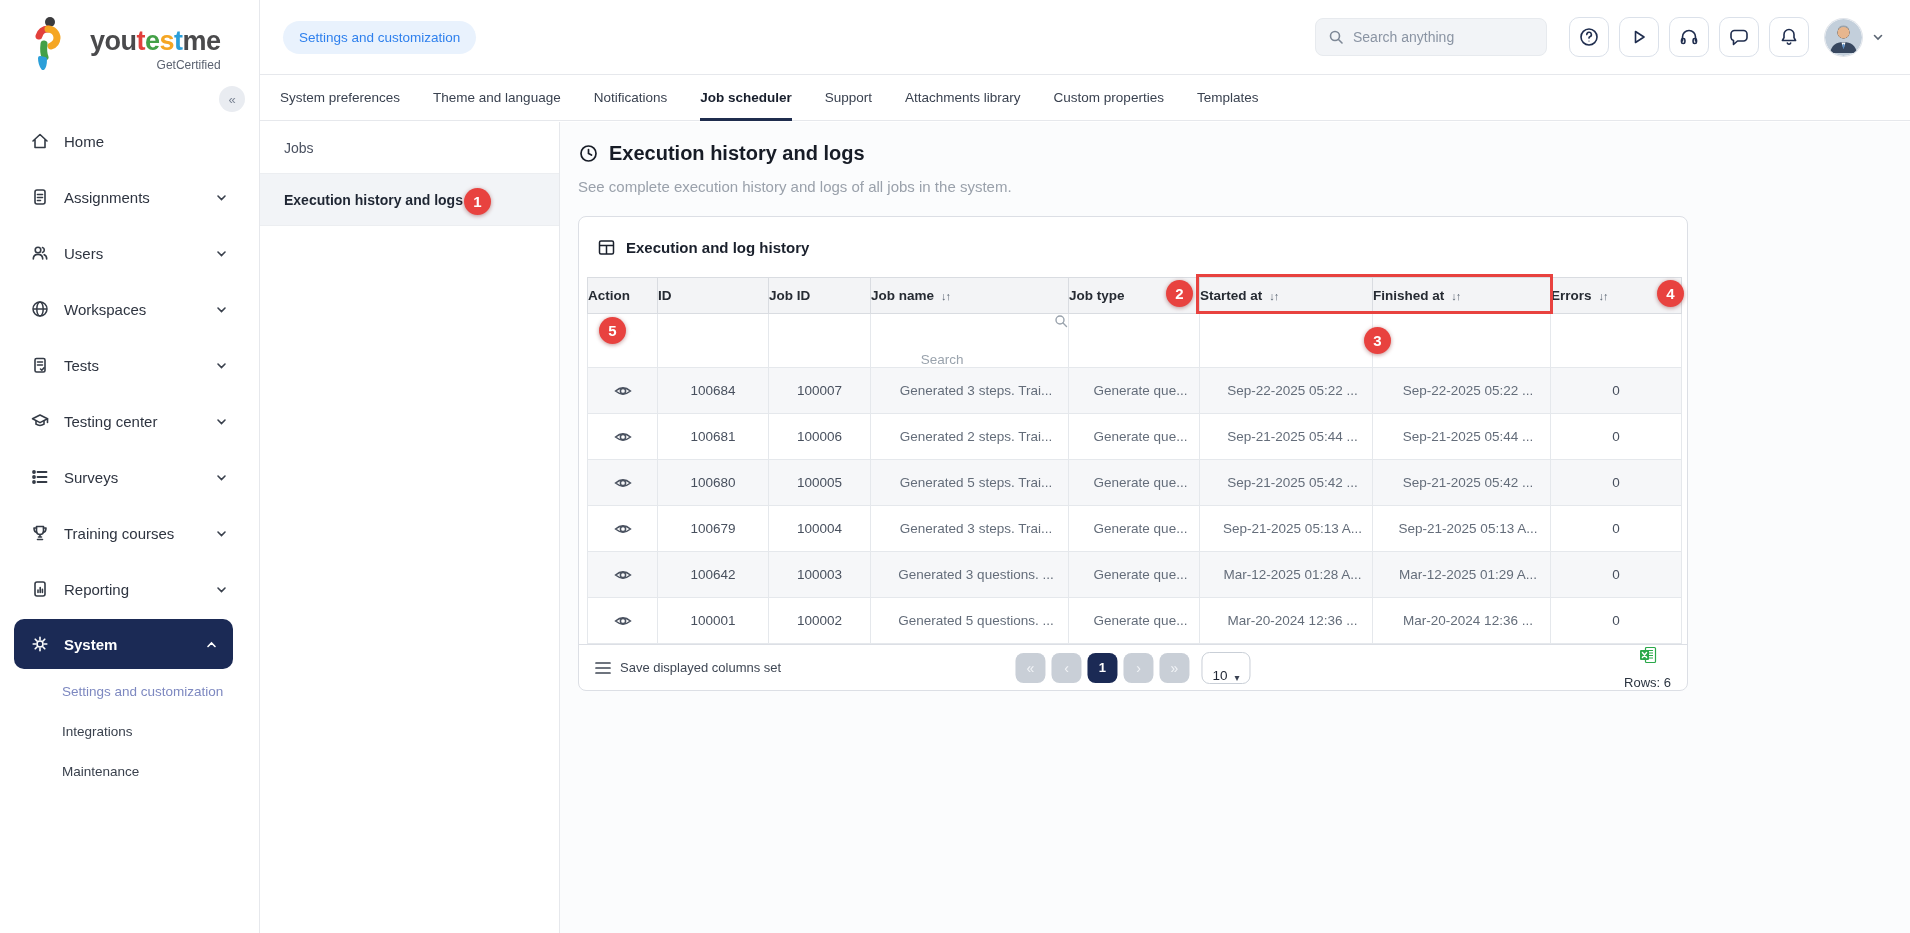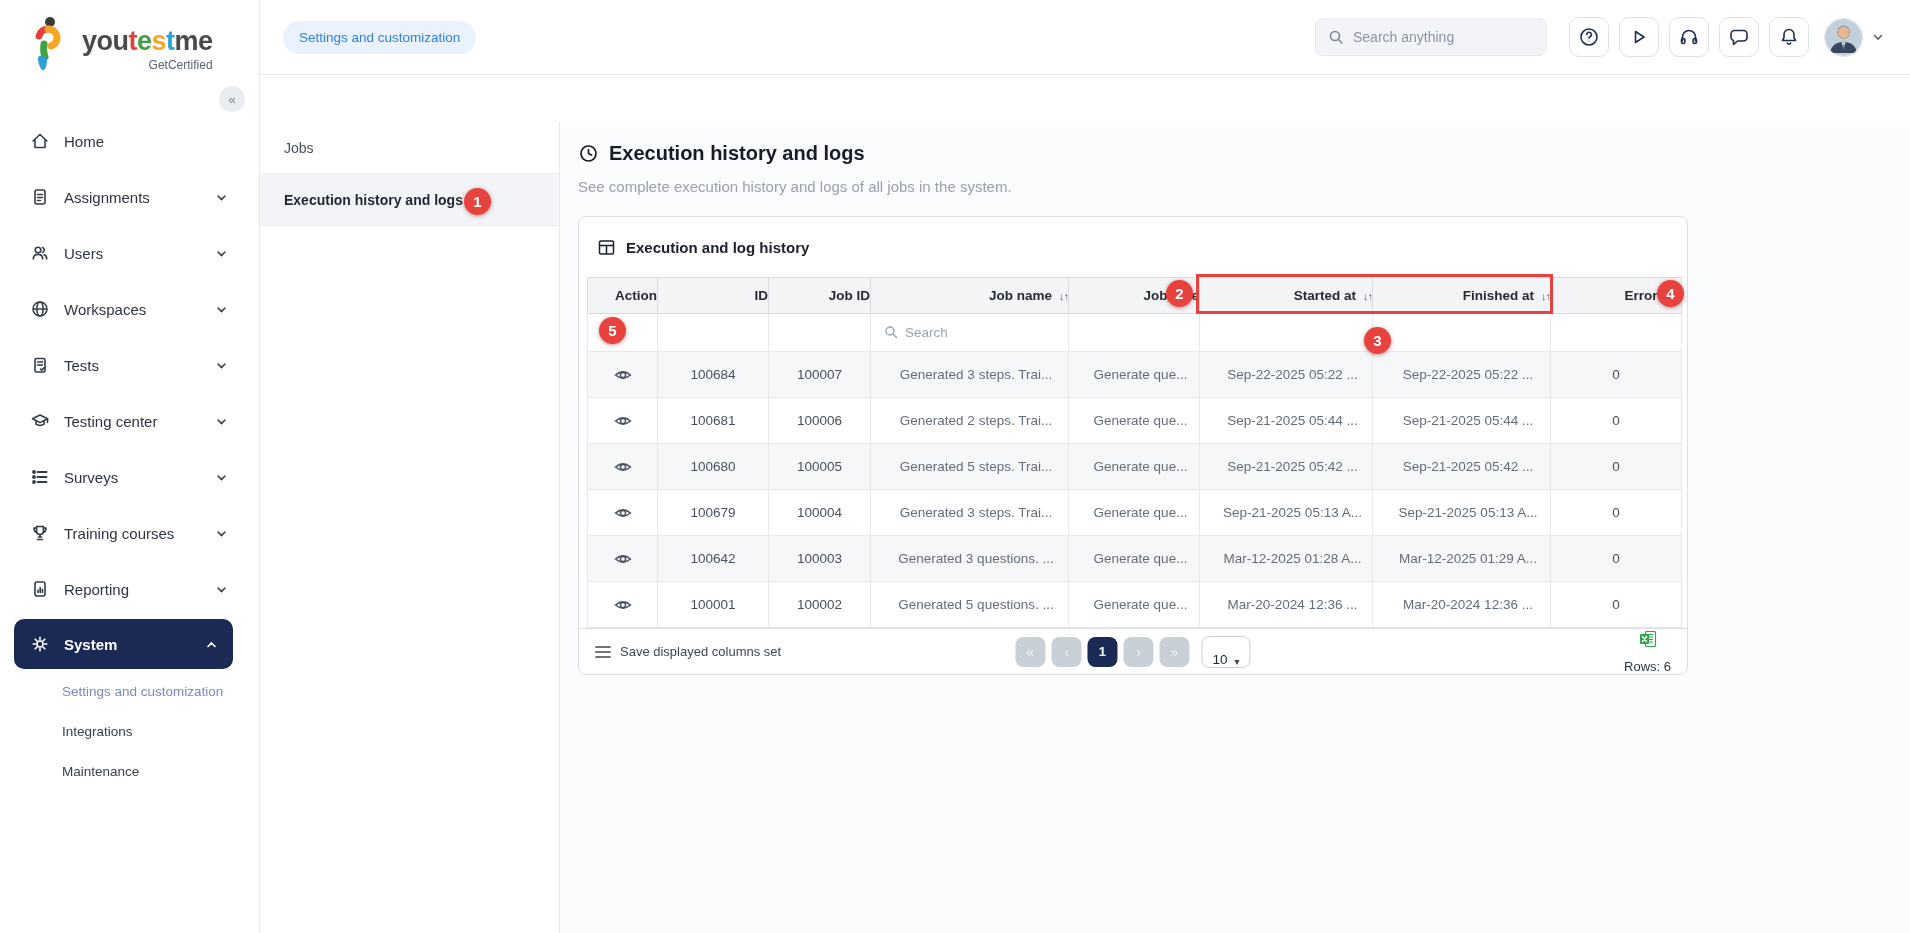--- a/index.html
+++ b/index.html
@@ -5,21 +5,21 @@
   * { margin:0; padding:0; box-sizing:border-box; }
   html,body { width:1910px; height:933px; }
   body {
     font-family:"Liberation Sans", sans-serif;
     background:#fff; position:relative; overflow:hidden; color:#2e3440;
   }
   svg { display:block; }
 
   
   .sidebar { position:absolute; left:0; top:0; bottom:0; width:260px; background:#fff; border-right:1px solid #e6e8ec; z-index:5;}
-  .brand-block { display:flex; align-items:flex-start; gap:14px; padding:14px 0 0 26px; }
+  .brand-block { display:flex; align-items:flex-start; gap:22px; padding:14px 0 0 26px; }
   .brand-text { padding-top:14px; }
   .brand-word { font-size:27px; font-weight:700; letter-spacing:-0.5px; line-height:1; }
   .brand-tagline { font-size:12px; color:#5b6270; text-align:right; margin-top:3px; }
   .collapse-btn { position:absolute; right:14px; top:86px; width:26px; height:26px; border-radius:50%;
     background:#e9ecf1; color:#7b8494; display:flex; align-items:center; justify-content:center; font-size:13px; cursor:pointer; }
   .nav { position:absolute; top:113px; left:0; right:12px; }
   .nav-item { height:56px; display:flex; align-items:center; gap:14px; padding:0 20px 0 30px; font-size:15px; color:#2e3440; cursor:pointer; }
   .nav-item .chev { margin-left:auto; color:#3a414d; }
   .nav-item.selected { background:#1b2a55; color:#fff; border-radius:10px; margin:2px 14px; padding:0 16px; height:50px; font-weight:700; }
   .nav-item.selected .chev { color:#fff; }
@@ -55,29 +55,29 @@
 
   .main { flex:1; background:#fbfcfd; position:relative; }
   .page-title { position:absolute; left:18px; top:20px; display:flex; align-items:center; gap:10px;
     font-size:20px; font-weight:700; color:#171c26; }
   .page-sub { position:absolute; left:18px; top:56px; font-size:15px; color:#9aa1ab; }
 
   .card { position:absolute; left:18px; top:94px; width:1110px; background:#fff; border:1px solid #dcdfe5; border-radius:8px; }
   .card-head { height:60px; display:flex; align-items:center; gap:10px; padding:0 18px; font-size:15px; font-weight:700; color:#1a202c; }
   .tablewrap { padding:0 8px; }
   table.tbl { width:100%; border-collapse:collapse; table-layout:fixed; }
-  .tbl th { height:36px; background:#f3f4f6; border:1px solid #d9dce1; font-size:13.5px; font-weight:700; color:#262b33; text-align:right; }
+  .tbl th { height:36px; background:#f3f4f6; border:1px solid #d9dce1; font-size:13.5px; font-weight:700; color:#262b33; text-align:left; }
   .tbl th .sortglyph { font-size:11px; color:#5a6472; margin-left:7px; letter-spacing:-1px; font-weight:400; }
   .tbl td { border:1px solid #e5e8ec; font-size:13.5px; color:#646d7a; }
   .tbl tr.filter td { height:38px; background:#fff; }
   .tbl tr.datarow td { height:46px; }
   .tbl tr.datarow:nth-child(even) td { background:#f6f7f9; }
   td.c { text-align:center; color:#48505e; }
   td.l { text-align:center; padding-left:13px; }
-  .cell-search { display:flex; align-items:flex-start; gap:7px; padding-left:13px; color:#9aa3ad; }
+  .cell-search { display:flex; align-items:flex-end; gap:24px; padding-left:13px; color:#9aa3ad;flex-direction:column; }
   .cell-search input { border:none; outline:none; background:transparent; font-family:inherit; font-size:13.5px; width:80%; color:#4a5160; }
   .cell-search input::placeholder { color:#9aa3ad; }
   .eye-btn { display:flex; align-items:center; justify-content:center; width:100%; cursor:pointer; background:none; border:none; }
 
   .card-foot { height:46px; border-top:1px solid #dcdfe5; display:flex; align-items:center; padding:0 16px; position:relative; }
   .save-cols { display:flex; align-items:center; gap:9px; font-size:13px; color:#3f4754; cursor:pointer; }
   .pager { position:absolute; left:50%; top:50%; transform:translate(-50%,-50%); display:flex; align-items:center; gap:6px; }
   .pgbtn { width:30px; height:30px; border-radius:8px; background:#c9cfd7; color:#f2f4f7; border:none;
     display:flex; align-items:center; justify-content:center; font-size:14px; cursor:pointer; font-family:inherit; }
   .pgbtn.current { background:#1b2a55; color:#fff; font-weight:700; font-size:13px; }
@@ -327,20 +327,30 @@
           </svg>
       </div>
       <span class="avatar-caret">
           <svg width="12" height="12" viewBox="0 0 12 12" fill="none" stroke="#5a6472" stroke-width="1.6" stroke-linecap="round">
             <path d="M2.5 4.5 L6 8 L9.5 4.5"></path>
           </svg>
         </span>
     </div>
   </header>
 
+  <nav class="tabbar" id="tabbar">
+      <span class="tab">System preferences</span>
+      <span class="tab">Theme and language</span>
+      <span class="tab">Notifications</span>
+      <span class="tab active">Job scheduler</span>
+      <span class="tab">Support</span>
+      <span class="tab">Attachments library</span>
+      <span class="tab">Custom properties</span>
+      <span class="tab">Templates</span>
+    </nav>
 
   <div class="content-row">
     <div class="secnav">
       <div class="secnav-item">Jobs</div>
       <div class="secnav-item selected">Execution history and logs</div>
     </div>
 
     <div class="main">
       <div class="page-title">
         <span>

